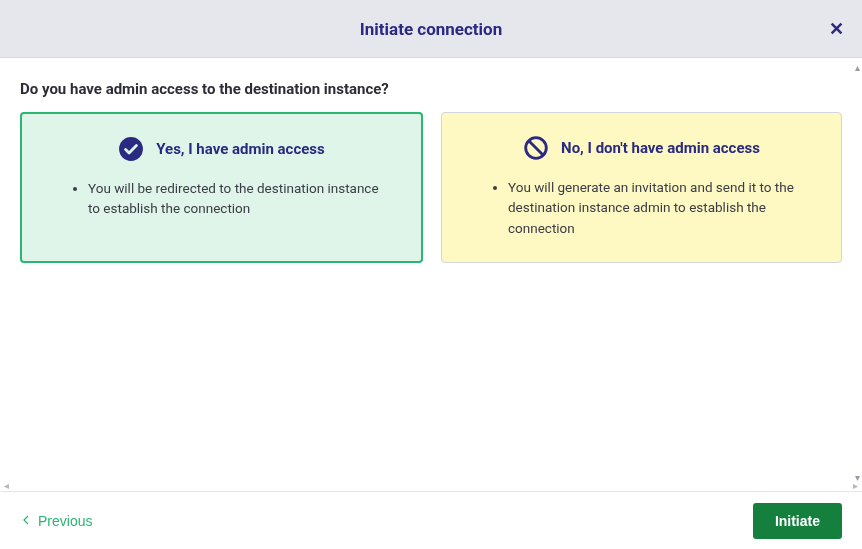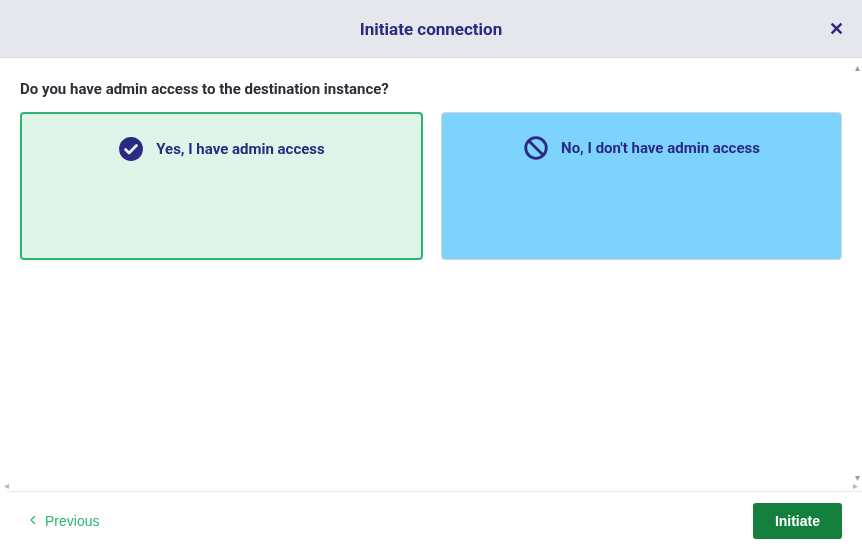--- a/index.html
+++ b/index.html
@@ -59,21 +59,21 @@
       padding: 22px 22px 24px 22px;
       cursor: pointer;
       min-height: 148px;
     }
     .option-card.selected {
       border: 2px solid #2bb673;
       background: #e0f5e9;
     }
     .option-card.unselected {
       border: 1px solid #d4d4dc;
-      background: #7dd3fc;
+      background: #fef9c3;
     }
     .option-header {
       display: flex;
       align-items: center;
       justify-content: center;
       gap: 12px;
       margin-bottom: 16px;
     }
     .option-icon {
       width: 26px;
@@ -127,21 +127,20 @@
       left: 0;
       right: 0;
       bottom: 0;
       height: 58px;
       border-top: 1px solid #e6e6ed;
       display: flex;
       align-items: center;
       justify-content: space-between;
       padding: 9px 20px;
       background: #fff;
-      margin-left: 7px;
     }
     .prev-btn {
       display: flex;
       align-items: center;
       gap: 6px;
       color: #2bb673;
       font-size: 14px;
       font-weight: 500;
       background: none;
       border: none;
@@ -182,32 +181,38 @@
     <div class="option-card selected">
       <div class="option-header">
         <span class="option-icon">
           <svg viewBox="0 0 24 24" width="26" height="26">
             <circle cx="12" cy="12" r="11" fill="#2a2a82"></circle>
             <path d="M7 12.5 L10.2 15.6 L17 8.8" stroke="#e0f5e9" stroke-width="2.6" fill="none" stroke-linecap="round" stroke-linejoin="round"></path>
           </svg>
         </span>
         <span class="option-title">Yes, I have admin access</span>
       </div>
+      <ul class="option-desc">
+        <li>You will be redirected to the destination instance to establish the connection</li>
+      </ul>
     </div>
 
     <div class="option-card unselected">
       <div class="option-header">
         <span class="option-icon">
           <svg viewBox="0 0 24 24" width="26" height="26">
             <circle cx="12" cy="12" r="9.5" fill="none" stroke="#2a2a82" stroke-width="2.6"></circle>
             <line x1="5.3" y1="5.3" x2="18.7" y2="18.7" stroke="#2a2a82" stroke-width="2.6"></line>
           </svg>
         </span>
         <span class="option-title">No, I don't have admin access</span>
       </div>
+      <ul class="option-desc">
+        <li>You will generate an invitation and send it to the destination instance admin to establish the connection</li>
+      </ul>
     </div>
 
   </div>
 </div>
 
 <span class="scroll-ind-bottom">▾</span>
 
 <div class="hscroll">
   <span>◂</span>
   <span>▸</span>

